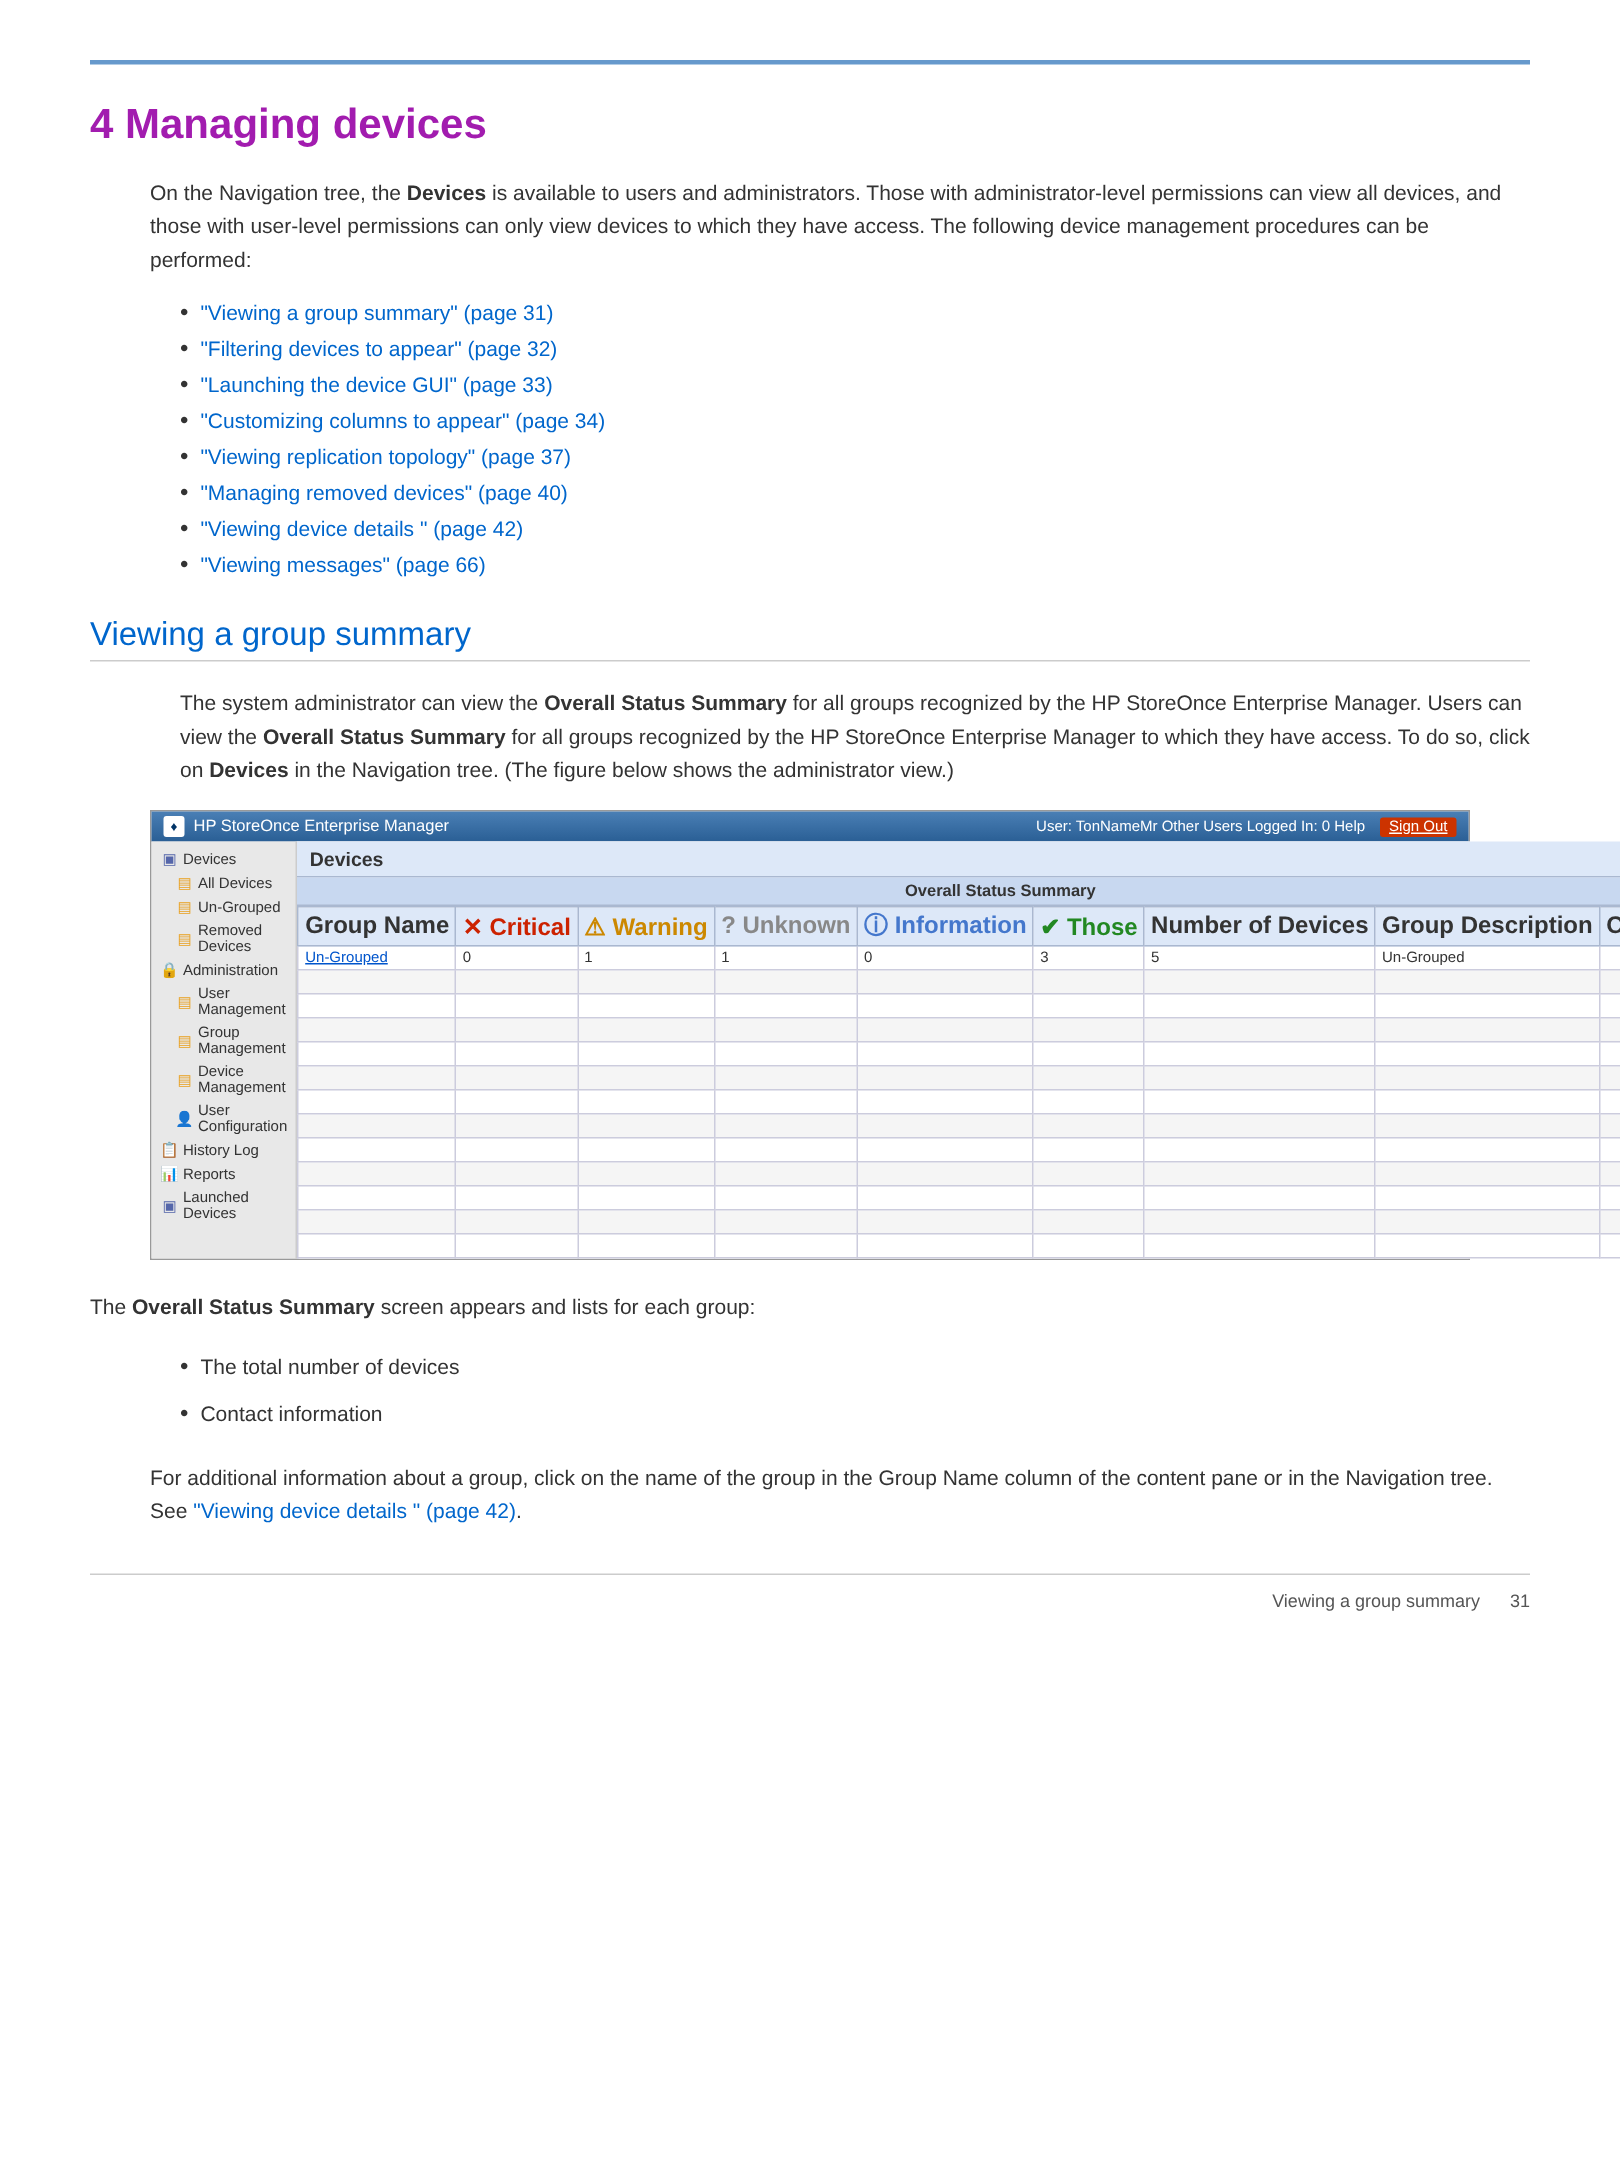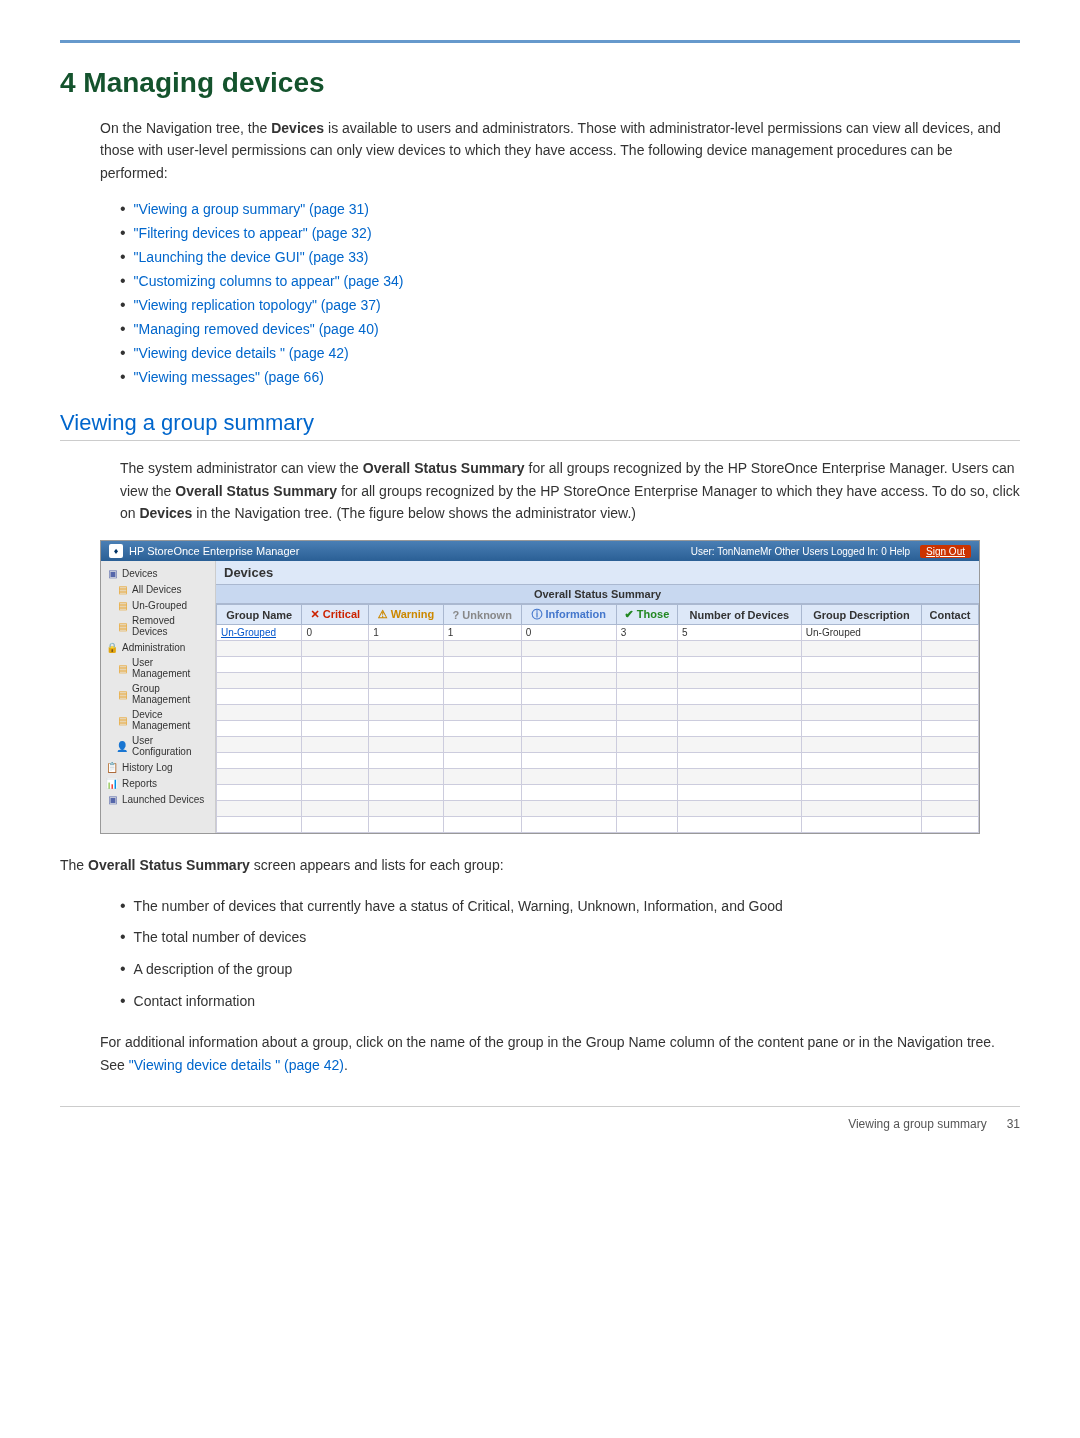--- a/index.html
+++ b/index.html
@@ -12,21 +12,21 @@
       max-width: 1080px;
       min-height: 1438px;
     }
     .page-top-border {
       border-top: 3px solid #6699cc;
       margin-bottom: 24px;
     }
     h1.chapter-title {
       font-size: 28px;
       font-weight: bold;
-      color: #14532d;
+      color: #a21caf;
       margin-bottom: 18px;
     }
     .intro-text {
       margin-left: 40px;
       margin-bottom: 16px;
       line-height: 1.6;
     }
     .intro-text b { font-weight: bold; }
     .bullet-list {
       margin-left: 60px;
@@ -170,21 +170,21 @@
     .summary-table {
       width: 100%;
       border-collapse: collapse;
       font-size: 10px;
     }
     .summary-table th {
       background: #dde8f8;
       border: 1px solid #aab8d0;
       padding: 2px 4px;
       font-weight: bold;
-      font-size: 11px;
+      font-size: 16px;
       white-space: nowrap;
     }
     .summary-table td {
       border: 1px solid #ccd;
       padding: 2px 4px;
       font-size: 10px;
     }
     .summary-table tr:nth-child(even) td { background: #f5f5f5; }
     .col-critical { color: #cc2200; font-weight: bold; }
     .col-warning { color: #cc8800; font-weight: bold; }
@@ -513,27 +513,21 @@
     </div>
   </div>
 </div>
 
 <p class="screen-caption">
   The <b>Overall Status Summary</b> screen appears and lists for each group:
 </p>
 
 <ul class="bullet-list2">
   <li>
-      <span>The number of devices that currently have a status of Critical, Warning, Unknown, Information, and Good</span>
-    </li>
-  <li>
       <span>The total number of devices</span>
-    </li>
-  <li>
-      <span>A description of the group</span>
     </li>
   <li>
       <span>Contact information</span>
     </li>
 </ul>
 
 <p class="footer-text">
   For additional information about a group, click on the name of the group in the Group Name column of the content pane or in the Navigation tree. See <a href="#">"Viewing device details " (page 42)</a>.
 </p>
 

